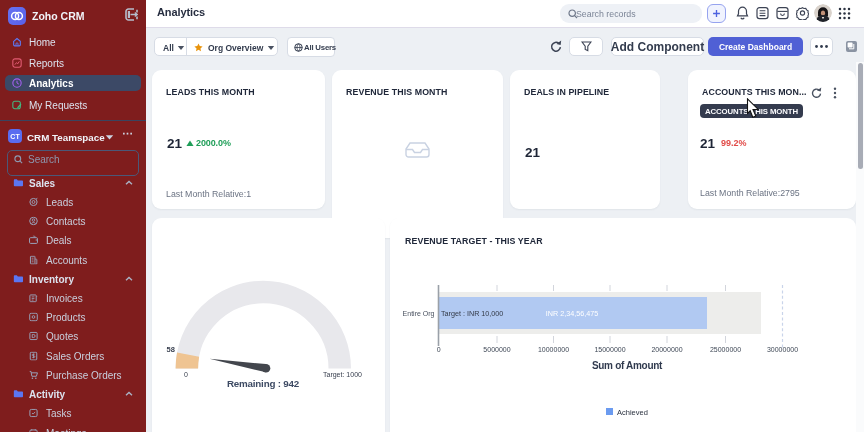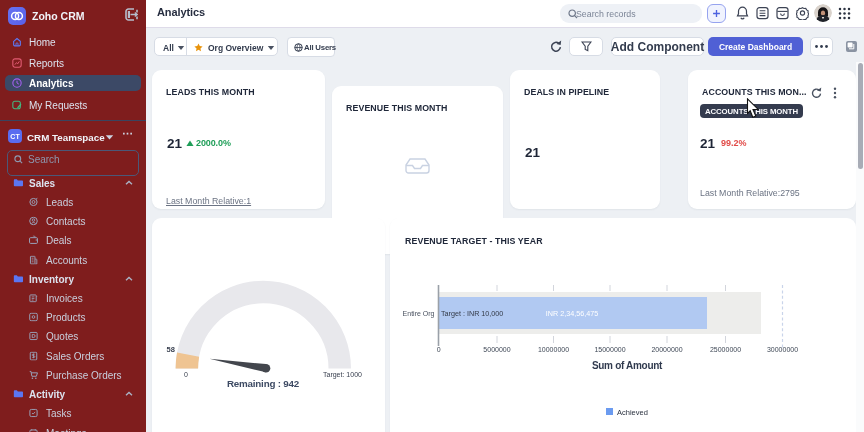--- a/index.html
+++ b/index.html
@@ -321,24 +321,24 @@
   <path d="M8.8 4 v4.8 H4" stroke="#fff" stroke-width="1" fill="none"></path>
 </svg>
 
 <div class="card" style="left:152px; top:70px; width:173px; height:139px;">
   <div class="card-title">LEADS THIS MONTH</div>
   <div class="kpi-num" style="top:65.5px;">21</div>
   <svg class="abs" style="left:34px; top:70px;" width="8" height="6.5" viewBox="0 0 9 7">
       <path d="M4.5 0.5 L8.5 6.5 H0.5 Z" fill="#1f9e58"></path>
     </svg>
   <div class="abs" style="left:44px; top:68px; font-size:9px; font-weight:700; color:#1f9e58; letter-spacing:-0.1px;">2000.0%</div>
-  <div class="kpi-bottom" style="top:126px;text-decoration:underline;">Last Month Relative:1</div>
-</div>
-
-<div class="card" style="left:332px; top:86px; width:171px; height:168px;">
+  <div class="kpi-bottom" style="top:119px;">Last Month Relative:1</div>
+</div>
+
+<div class="card" style="left:332px; top:70px; width:171px; height:168px;">
   <div class="card-title">REVENUE THIS MONTH</div>
   <svg class="abs" style="left:73px; top:72px;" width="25" height="16" viewBox="0 0 25 16">
     <path d="M5 1 H20 L24 7 V12.5 a2.5 2.5 0 0 1 -2.5 2.5 H3.5 A2.5 2.5 0 0 1 1 12.5 V7 Z" fill="none" stroke="#c9d2e2" stroke-width="1.4"></path>
     <path d="M1 7.5 H7.5 L9.5 10.5 H15.5 L17.5 7.5 H24" fill="none" stroke="#c9d2e2" stroke-width="1.4"></path>
   </svg>
 </div>
 
 <div class="card" style="left:510px; top:70px; width:150px; height:139px;">
   <div class="card-title">DEALS IN PIPELINE</div>
   <div class="kpi-num" style="top:75px;">21</div>

